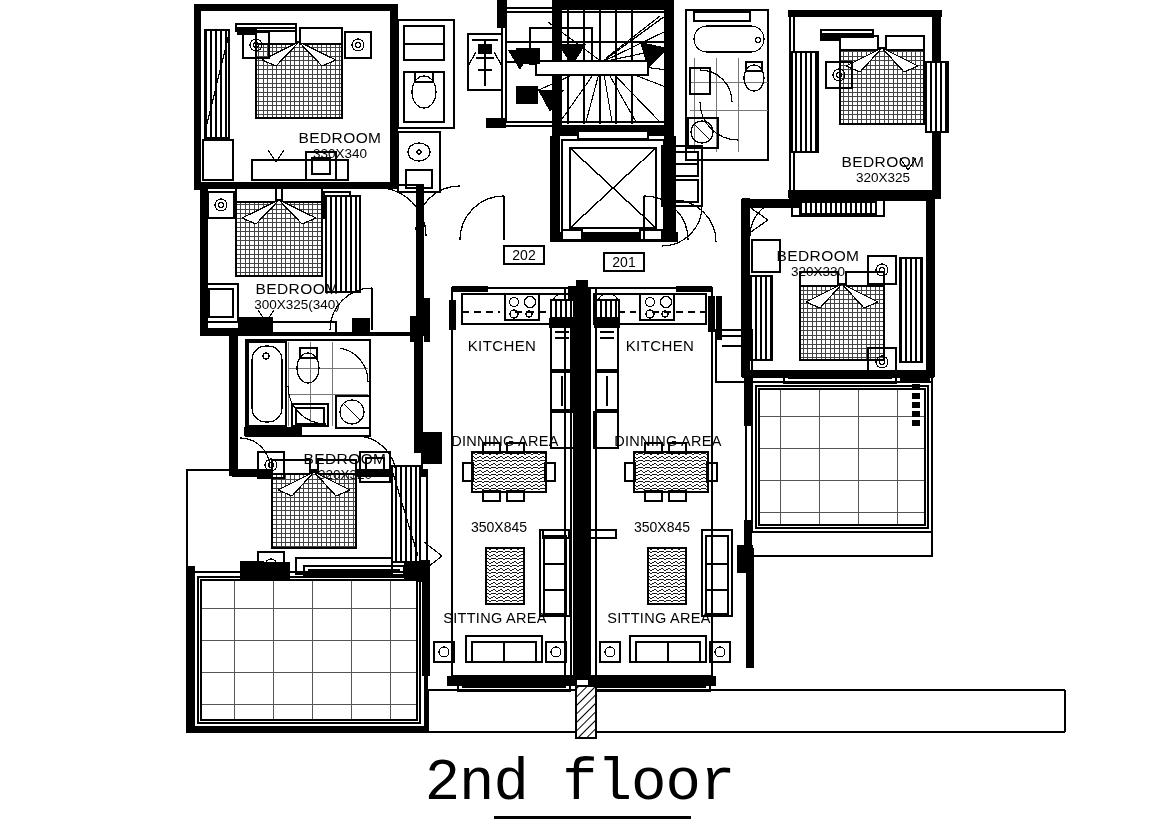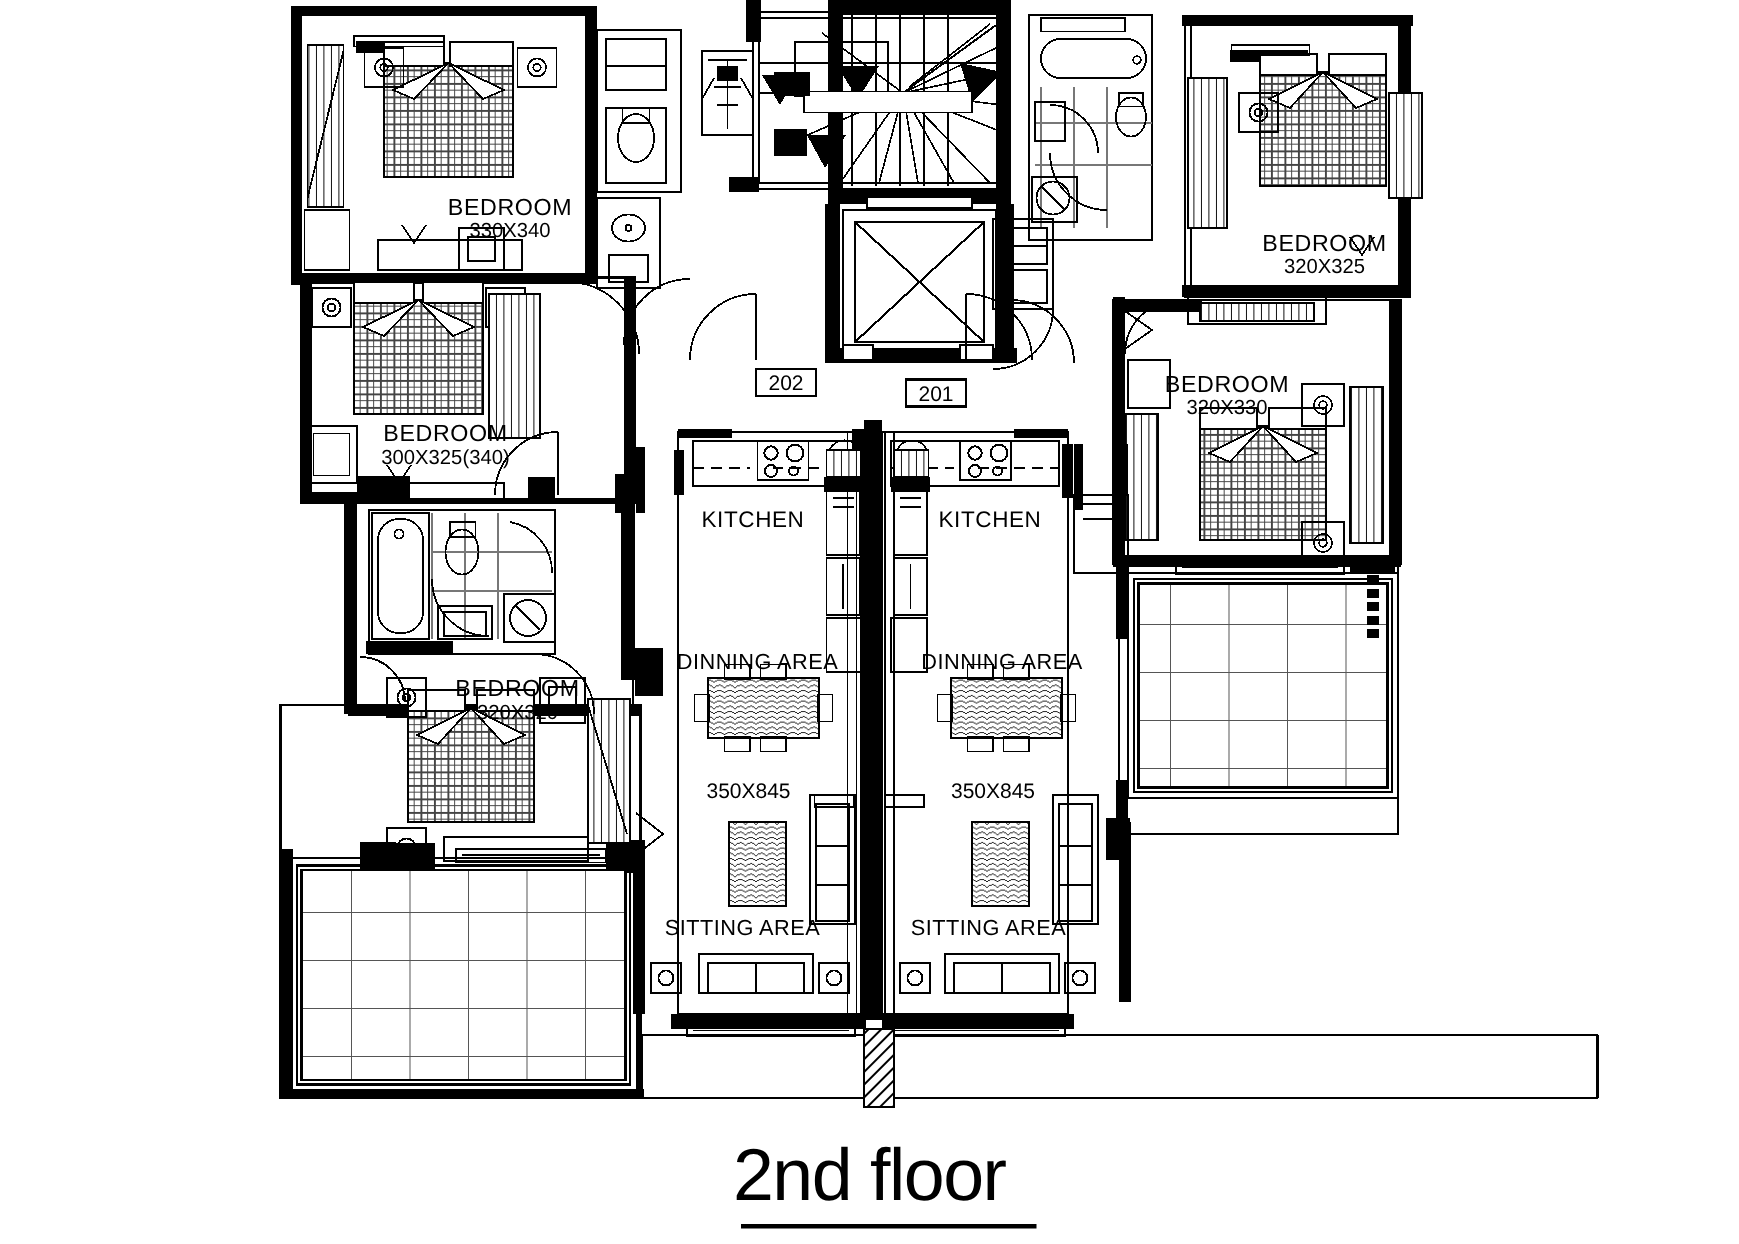--- a/index.html
+++ b/index.html
@@ -1,22 +1,22 @@
 <!DOCTYPE html>
 <html><head>
 <meta charset="utf-8">
 <style>
   html,body{margin:0;padding:0;background:#ffffff;}
   body{width:1159px;height:829px;overflow:hidden;
        font-family:"Liberation Sans",sans-serif;color:#000;}
   #stage{position:relative;width:1159px;height:829px;background:#fff;}
   #plan{position:absolute;left:0;top:0;}
   .ttl{position:absolute;left:0;top:755px;width:1159px;text-align:center;}
-  .ttl span{font-size:49px;font-weight:400;letter-spacing:-1px;line-height:58px;
-            font-family:Liberation Sans, sans-serif;}
+  .ttl span{font-size:59px;font-weight:400;letter-spacing:-1px;line-height:58px;
+            font-family:Liberation Mono, monospace;}
   .ttlrule{position:absolute;left:494px;top:816px;width:197px;height:3px;background:#000;}
 </style>
 </head>
 <body>
 
 <div id="stage">
 
 <svg id="plan" width="1159" height="829" viewBox="0 0 1159 829" shape-rendering="crispEdges">
   <rect x="0" y="0" width="1159" height="829" fill="#ffffff"></rect>
 

